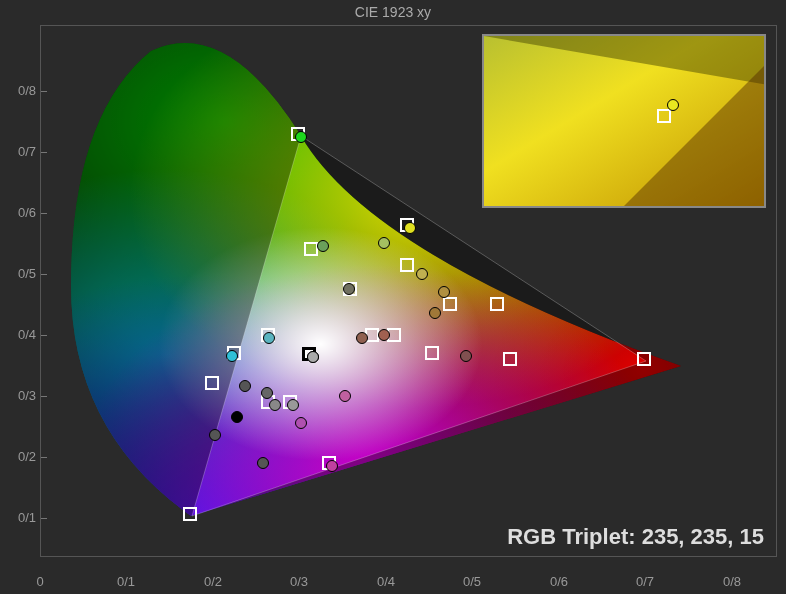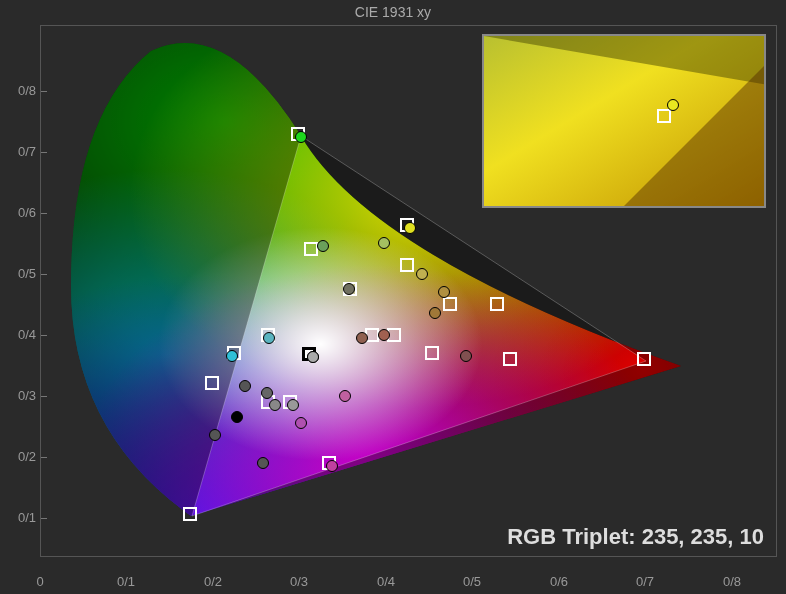--- a/index.html
+++ b/index.html
@@ -12,21 +12,21 @@
   svg.gamut{position:absolute;left:0;top:0}
   .sq{position:absolute;width:14px;height:14px;border:2px solid #fff;transform:translate(-9px,-9px);box-sizing:border-box}
   .pt{position:absolute;width:10px;height:10px;border-radius:50%;border:1px solid #000;transform:translate(-5px,-5px)}
   .zoom{position:absolute;right:10px;top:8px;width:280px;height:170px;border:2px solid #888;overflow:hidden}
   .rgb-label{position:absolute;right:12px;bottom:6px;font-size:22px;color:#ddd;font-weight:bold}
 </style>
 </head>
 <body>
 
 <div class="container">
-  <div class="title">CIE 1931 xy</div>
+  <div class="title">CIE 1923 xy</div>
 
   <div class="ytick" style="top:510px">0/1</div>
   <div class="ytick" style="top:449px">0/2</div>
   <div class="ytick" style="top:388px">0/3</div>
   <div class="ytick" style="top:327px">0/4</div>
   <div class="ytick" style="top:266px">0/5</div>
   <div class="ytick" style="top:205px">0/6</div>
   <div class="ytick" style="top:144px">0/7</div>
   <div class="ytick" style="top:83px">0/8</div>
 
@@ -166,16 +166,16 @@
         <rect width="280" height="170" fill="url(#zg)"></rect>
         <path d="M-20,-20 L320,190 L-20,190 Z" fill="rgba(0,0,0,0)"></path>
         <path d="M-40,0 L320,0 L320,55 L0,0 Z" fill="rgba(60,60,0,0.45)"></path>
         <path d="M280,30 L280,170 L140,170 Z" fill="rgba(80,40,0,0.45)"></path>
       </svg>
       <div class="sq" id="zsq" style="left: 182px; top: 81.6px;"></div>
       <div class="pt" id="zpt" style="left: 187.6px; top: 68px; background: rgb(232, 232, 32);"></div>
     </div>
 
     <div class="rgb-label">
-      <span>RGB Triplet: </span><span>235, 235, 10</span>
+      <span>RGB Triplet: </span><span>235, 235, 15</span>
     </div>
   </div>
 </div>
 
 </body></html>

